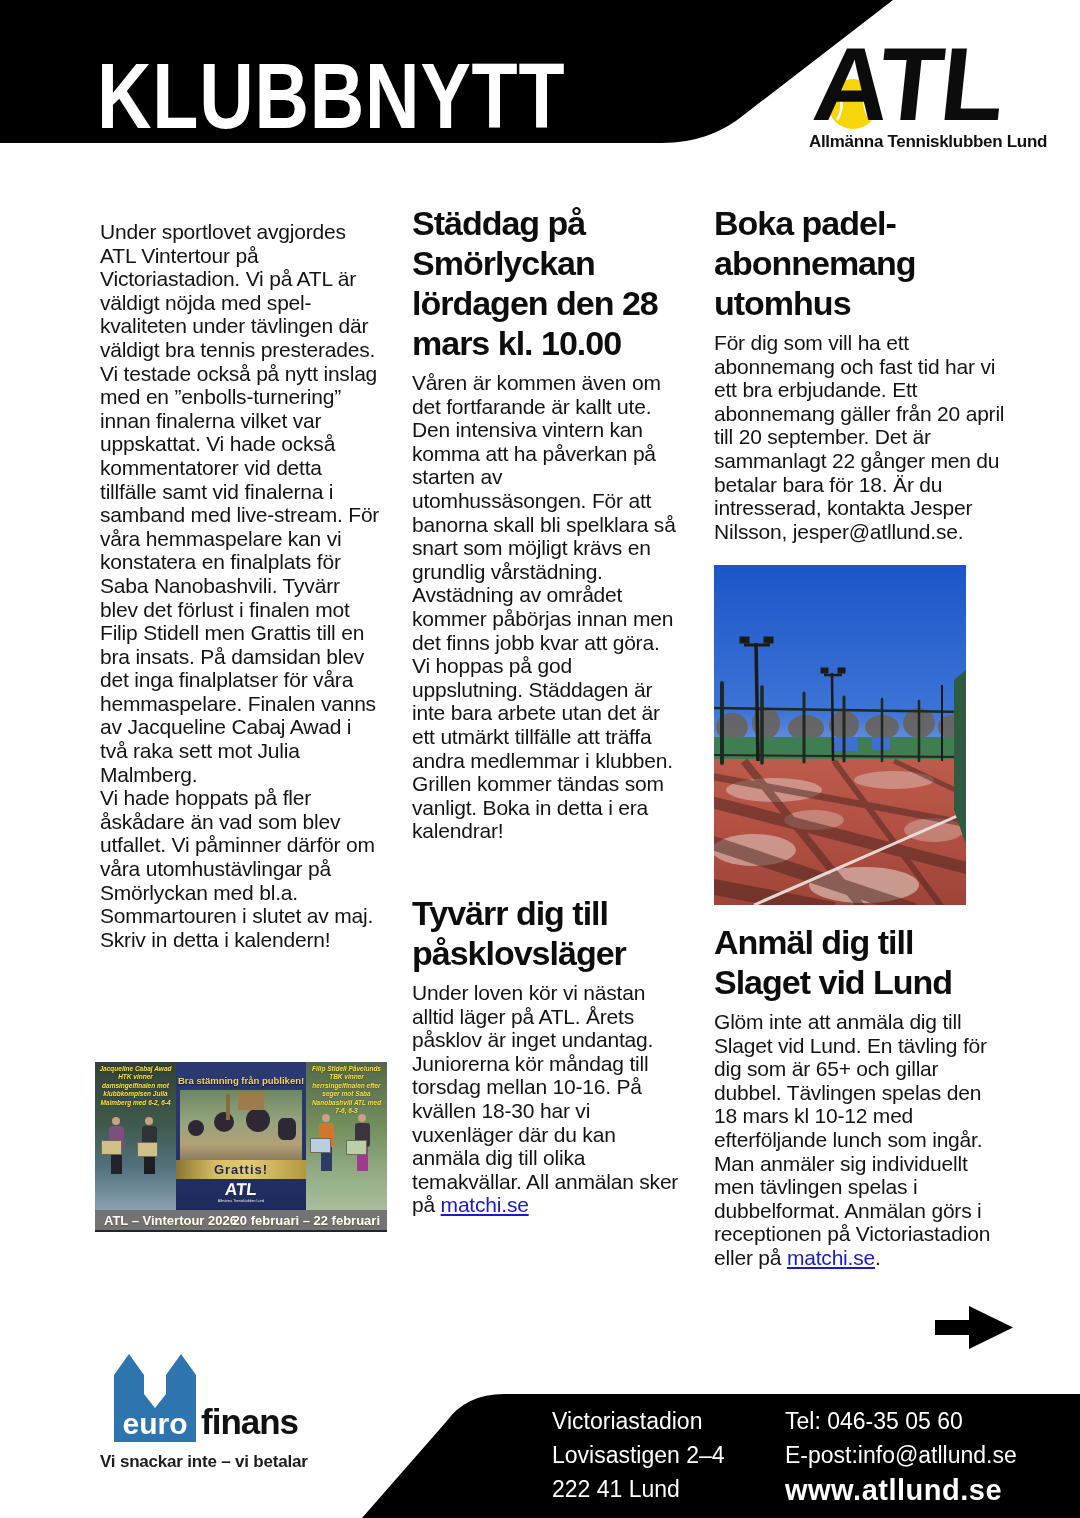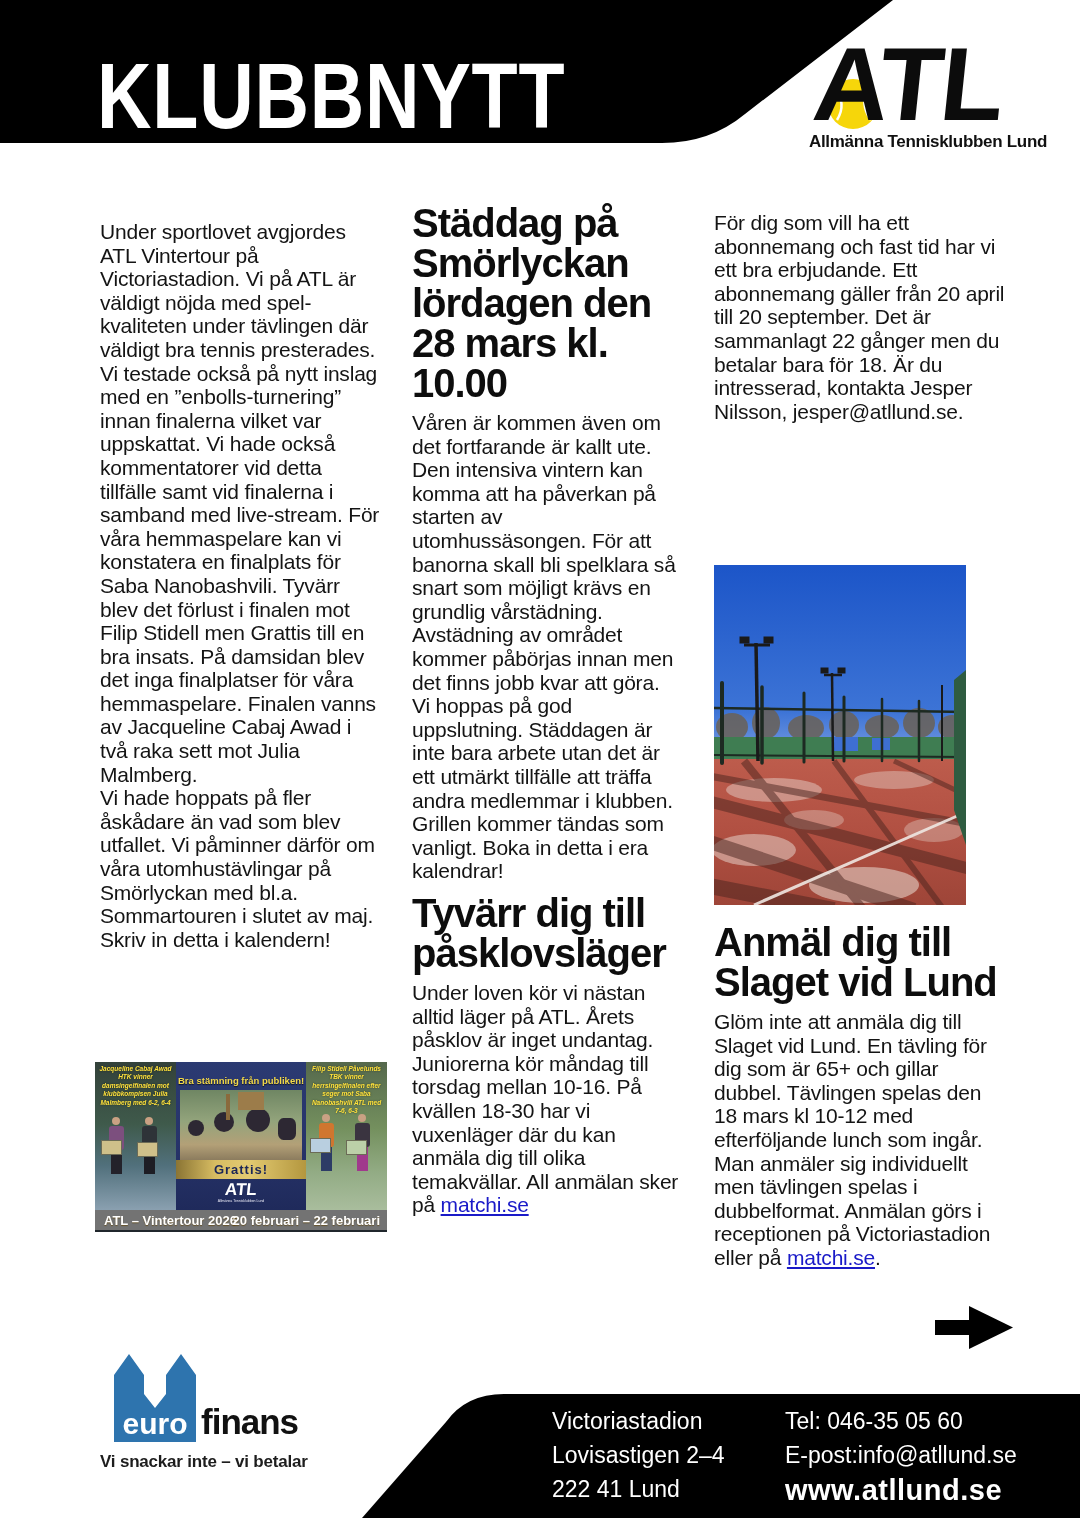--- a/index.html
+++ b/index.html
@@ -10,21 +10,21 @@
   
   #header-shape{left:0;top:0;width:1080px;height:150px;}
   #masthead{left:97px;top:50px;font-size:92px;line-height:1;font-weight:bold;color:#ffffff;
             transform:scaleX(0.82);transform-origin:left top;letter-spacing:1px;white-space:nowrap;}
   #atl-logo{left:813px;top:22px;width:230px;height:112px;}
   #atl-logo-subtitle{left:808px;top:132px;width:240px;text-align:center;font-size:17px;
             font-weight:bold;letter-spacing:-0.3px;color:#111;white-space:nowrap;}
 
   
   .article{position:absolute;}
-  .article h2{margin:0 0 6px 0;font-size:40px;line-height:40px;font-weight:bold;
+  .article h2{margin:0 0 6px 0;font-size:34px;line-height:40px;font-weight:bold;
               letter-spacing:-1px;color:#0d0d0d;}
   .article p{margin:8px 0 0 0;font-size:21px;line-height:23.6px;letter-spacing:-0.2px;color:#141414;}
   .article p + p{margin-top:0;}
   a.link{color:#1a1ac8;text-decoration:underline;cursor:pointer;}
 
   #col1-article{left:100px;top:212px;width:282px;}
   #col1-article h2{font-size:33px;}
   #col2-article1{left:412px;top:203px;width:270px;}
   #col2-article2{left:412px;top:893px;width:270px;}
   #col3-article1{left:714px;top:203px;width:292px;}
@@ -160,20 +160,21 @@
   <h2>Städdag på Smörlyckan lördagen den 28 mars kl. 10.00</h2>
   <p>Våren är kommen även om det fortfarande är kallt ute. Den intensiva vintern kan komma att ha påverkan på starten av utomhussäsongen. För att banorna skall bli spelklara så snart som möjligt krävs en grundlig vårstädning. Avstädning av området kommer påbörjas innan men det finns jobb kvar att göra. Vi hoppas på god uppslutning. Städdagen är inte bara arbete utan det är ett utmärkt tillfälle att träffa andra medlemmar i klubben. Grillen kommer tändas som vanligt. Boka in detta i era kalendrar!</p>
 </div>
 
 <div id="col2-article2" class="article">
   <h2>Tyvärr dig till påsklovsläger</h2>
   <p><span>Under loven kör vi nästan alltid läger på ATL. Årets påsklov är inget undantag. Juniorerna kör måndag till torsdag mellan 10-16. På kvällen 18-30 har vi vuxenläger där du kan anmäla dig till olika temakvällar. All anmälan sker på </span><a class="link" href="#">matchi.se</a></p>
 </div>
 
 <div id="col3-article1" class="article">
+  <h2>Boka padel-abonnemang utomhus</h2>
   <p>För dig som vill ha ett abonnemang och fast tid har vi ett bra erbjudande. Ett abonnemang gäller från 20 april till 20 september. Det är sammanlagt 22 gånger men du betalar bara för 18. Är du intresserad, kontakta Jesper Nilsson, jesper@atllund.se.</p>
 </div>
 
 <svg id="padel-photo" class="abs" viewBox="0 0 252 340" xmlns="http://www.w3.org/2000/svg">
   <defs>
     <linearGradient id="sky" x1="0" y1="0" x2="0" y2="1">
       <stop offset="0" stop-color="#1c55c8"></stop>
       <stop offset="0.75" stop-color="#3d74d6"></stop>
       <stop offset="1" stop-color="#7fa0e2"></stop>
     </linearGradient>

